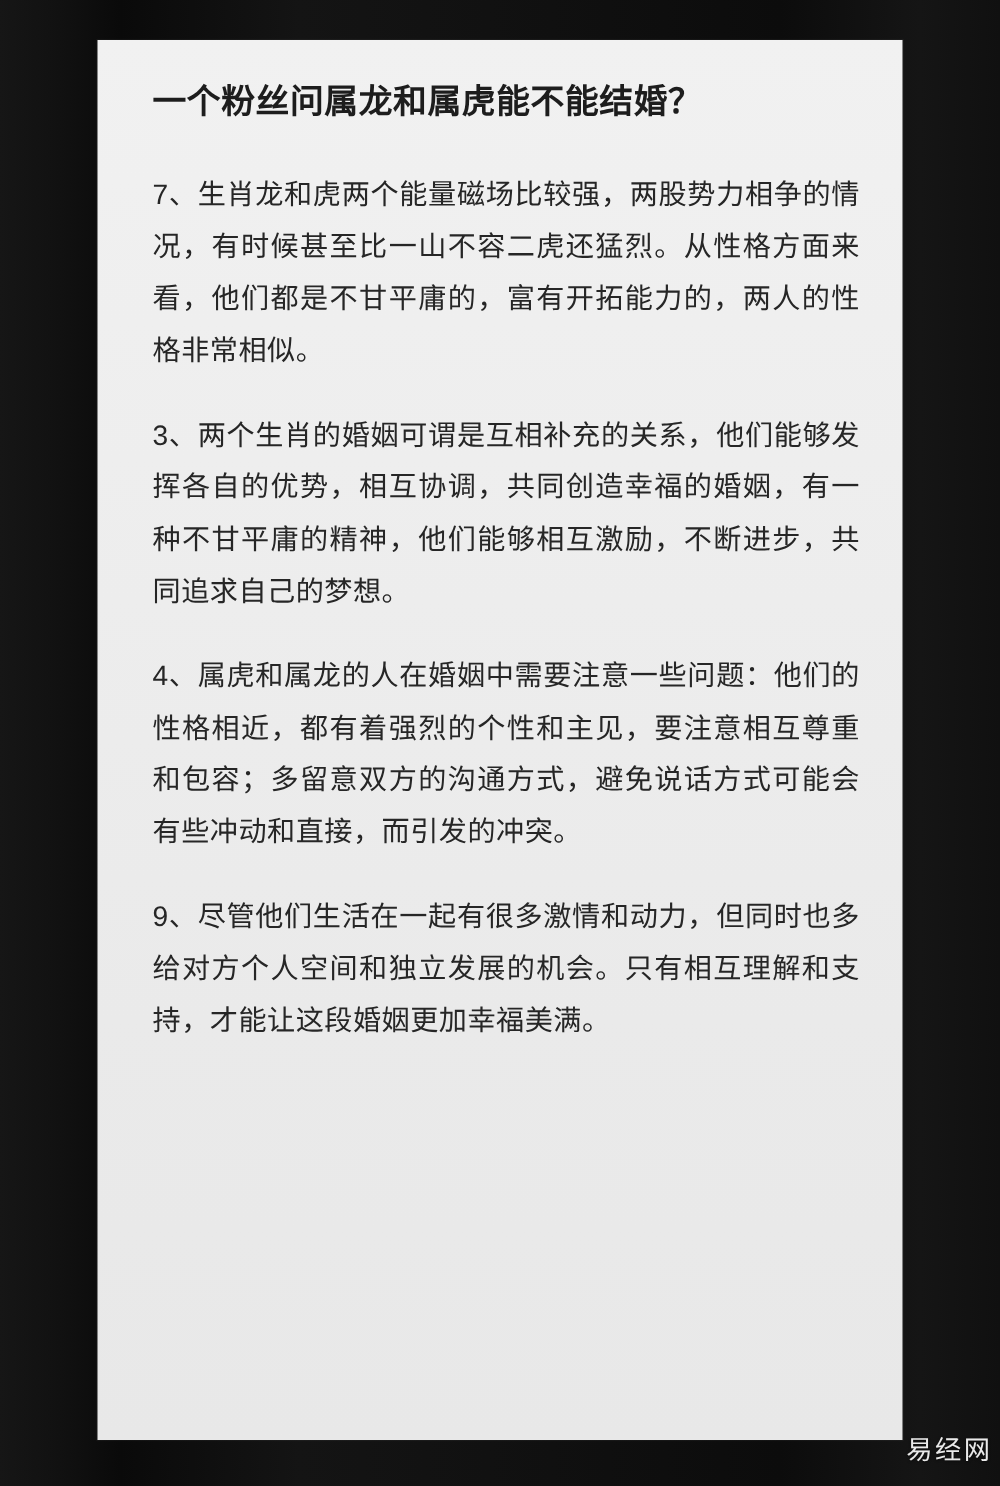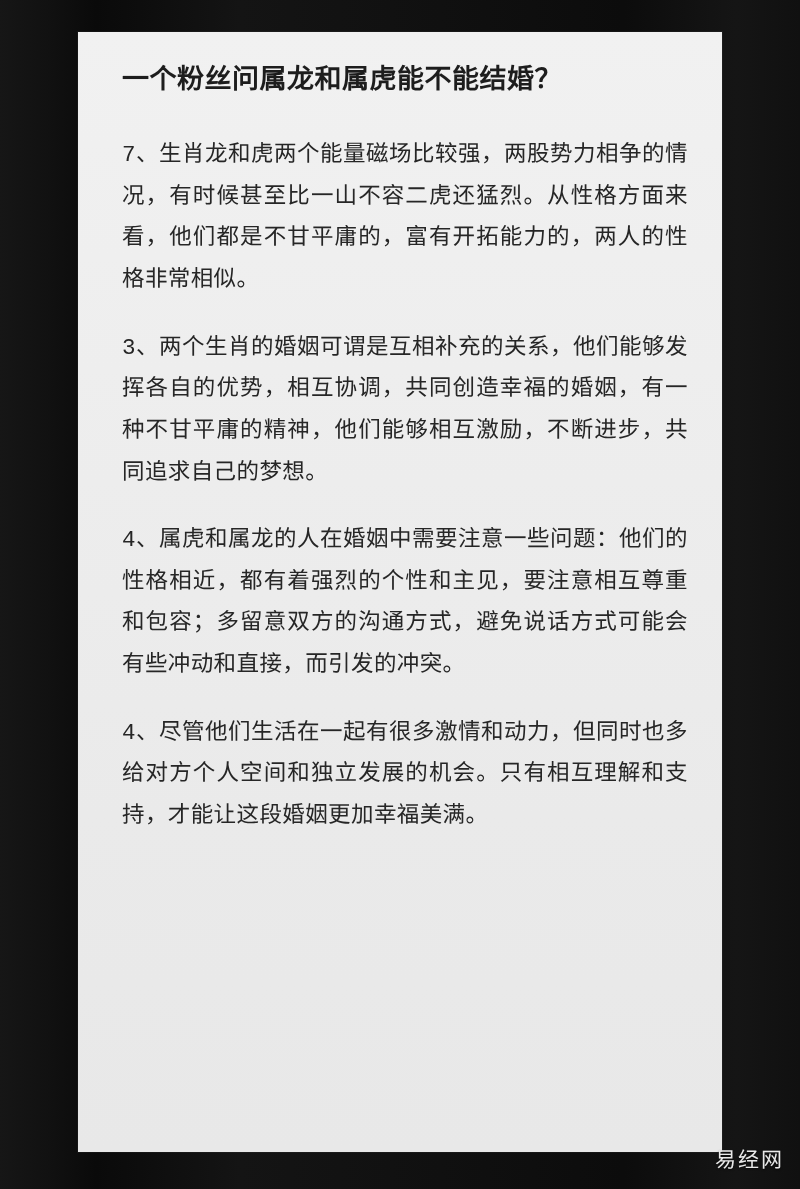--- a/index.html
+++ b/index.html
@@ -43,21 +43,20 @@
       linear-gradient(180deg, #f1f1f1 0%, #ededed 40%, #eaeaea 70%, #e8e8e8 100%);
     box-shadow: 0 0 0 1px rgba(255,255,255,0.04);
   }
 
   .card-inner {
     position: absolute;
     left: 44px;
     top: 30px;
     right: 34px;
     bottom: 20px;
-    font-family: Liberation Mono, monospace;
   }
 
   .article-title {
     font-size: 27px;
     font-weight: 700;
     color: #1d1d1d;
     letter-spacing: 0.5px;
     line-height: 1.45;
     margin: 0 0 34px 0;
   }
@@ -68,38 +67,38 @@
     line-height: 1.85;
     letter-spacing: 0.4px;
     margin: 0 0 26px 0;
     text-align: justify;
     text-justify: inter-character;
   }
 
   
   .watermark {
     position: absolute;
-    right: 16px;
+    right: 6px;
     bottom: 16px;
     font-size: 21px;
     color: #e9e9e9;
     letter-spacing: 2px;
     font-weight: 500;
     text-shadow: 0 1px 2px rgba(0,0,0,0.6);
   }
 </style>
 </head>
 <body>
 
 <div class="page-bg"></div>
 
 <div class="card">
   <div class="card-inner">
     <h1 class="article-title">一个粉丝问属龙和属虎能不能结婚？</h1>
 
     <p class="para">7、生肖龙和虎两个能量磁场比较强，两股势力相争的情况，有时候甚至比一山不容二虎还猛烈。从性格方面来看，他们都是不甘平庸的，富有开拓能力的，两人的性格非常相似。</p>
     <p class="para">3、两个生肖的婚姻可谓是互相补充的关系，他们能够发挥各自的优势，相互协调，共同创造幸福的婚姻，有一种不甘平庸的精神，他们能够相互激励，不断进步，共同追求自己的梦想。</p>
     <p class="para">4、属虎和属龙的人在婚姻中需要注意一些问题：他们的性格相近，都有着强烈的个性和主见，要注意相互尊重和包容；多留意双方的沟通方式，避免说话方式可能会有些冲动和直接，而引发的冲突。</p>
-    <p class="para">4、尽管他们生活在一起有很多激情和动力，但同时也多给对方个人空间和独立发展的机会。只有相互理解和支持，才能让这段婚姻更加幸福美满。</p>
+    <p class="para">9、尽管他们生活在一起有很多激情和动力，但同时也多给对方个人空间和独立发展的机会。只有相互理解和支持，才能让这段婚姻更加幸福美满。</p>
   </div>
 </div>
 
 <div class="watermark">易经网</div>
 
 </body></html>

